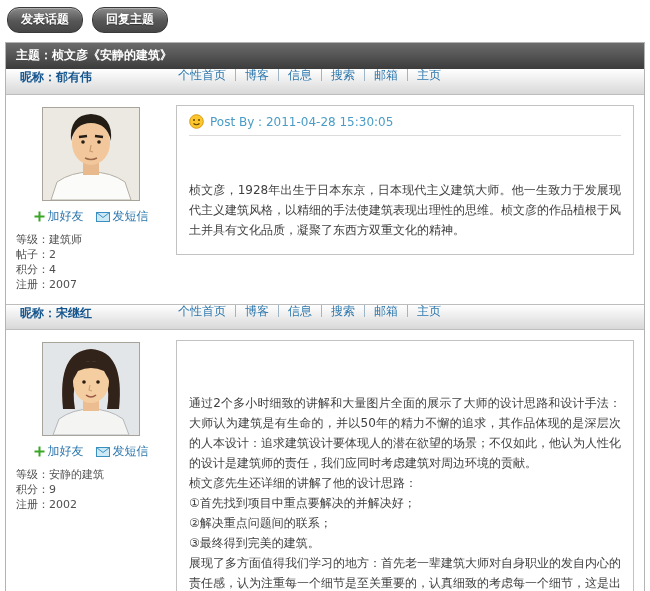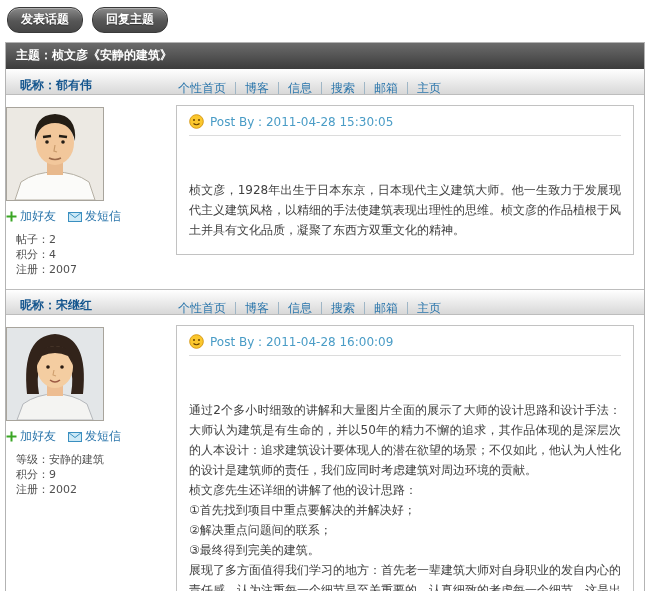--- a/index.html
+++ b/index.html
@@ -26,36 +26,36 @@
 
   
   .thread { border:1px solid #b3b3b3; background:#fff; }
   .title-bar {
     background:linear-gradient(#6b6b6b,#3c3c3c);
     color:#fff; font-weight:bold; font-size:12px;
     padding:4px 10px 5px;
   }
 
   .post-header {
-    display:flex; align-items:flex-end; height:26px;
+    display:flex; align-items:flex-start; height:26px;
     background:linear-gradient(#ffffff,#d8d8d8);
     border-bottom:1px solid #bdbdbd;
   }
   .post:not(:first-of-type) .post-header { border-top:1px solid #bdbdbd; }
   .nickname {
     width:170px; padding-left:14px;
     color:#17578f; font-weight:bold; font-size:12px;
   }
   .nav-links { display:flex; align-items:center; font-size:12px; }
   .nav-links a { color:#2d77ac; padding:0 9px; border-left:1px solid #9fb6c6; line-height:12px; }
   .nav-links a:first-child { border-left:none; padding-left:2px; }
 
   .post-body { display:flex; padding:6px 10px 12px 0; }
 
-  .user-col { width:170px; flex:0 0 170px; display:flex; flex-direction:column; align-items:flex-start; padding-top:6px; }
+  .user-col { width:170px; flex:0 0 170px; display:flex; flex-direction:column; align-items:center; padding-top:6px; }
   .avatar { width:98px; height:94px; border:1px solid #a8a49c; background:#ece9e3; overflow:hidden; }
   .avatar svg { display:block; }
   .user-actions { display:flex; gap:12px; margin-top:7px; align-items:center; }
   .user-actions a { color:#2d77ac; display:flex; align-items:center; gap:3px; font-size:12px; }
   .user-actions .icon { display:inline-flex; align-items:center; }
   .user-stats { width:100%; padding:7px 0 0 10px; font-size:11px; color:#4f4f4f; line-height:15px; }
 
   .content-col { flex:1; padding-top:4px; }
   .content-box { border:1px solid #c2c2c2; background:#fff; padding:8px 12px 14px; }
   .post-by-line {
@@ -125,20 +125,21 @@
               <span class="icon">
                 <svg width="14" height="10" viewBox="0 0 14 10">
                     <rect x="0.5" y="0.5" width="13" height="9" fill="#cde9f6" stroke="#3a8fc0"></rect>
                     <path d="M0.5 0.5 L7 5.5 L13.5 0.5" fill="none" stroke="#3a8fc0"></path>
                   </svg>
               </span>
               <span>发短信</span>
             </a>
           </div>
           <div class="user-stats">
+            <div class="stat">等级：建筑师</div>
             <div class="stat">帖子：2</div>
             <div class="stat">积分：4</div>
             <div class="stat">注册：2007</div>
           </div>
         </aside>
         <div class="content-col">
           <div class="content-box">
             <div class="post-by-line">
               <span class="smiley">
                 <svg width="15" height="15" viewBox="0 0 15 15">
@@ -205,31 +206,20 @@
             </a>
           </div>
           <div class="user-stats">
             <div class="stat">等级：安静的建筑</div>
             <div class="stat">积分：9</div>
             <div class="stat">注册：2002</div>
           </div>
         </aside>
         <div class="content-col">
           <div class="content-box">
-            <div class="post-by-line">
-              <span class="smiley">
-                <svg width="15" height="15" viewBox="0 0 15 15">
-                    <circle cx="7.5" cy="7.5" r="6.8" fill="#fbc72d" stroke="#d79a16"></circle>
-                    <circle cx="5" cy="6" r="1" fill="#6b4300"></circle>
-                    <circle cx="10" cy="6" r="1" fill="#6b4300"></circle>
-                    <path d="M4.5 9.5 Q7.5 12 10.5 9.5" fill="none" stroke="#6b4300" stroke-width="1.2"></path>
-                  </svg>
-              </span>
-              <span class="post-by">Post By : 2011-04-28  16:00:09</span>
-            </div>
             <div class="post-text">通过2个多小时细致的讲解和大量图片全面的展示了大师的设计思路和设计手法：大师认为建筑是有生命的，并以50年的精力不懈的追求，其作品体现的是深层次的人本设计：追求建筑设计要体现人的潜在欲望的场景；不仅如此，他认为人性化的设计是建筑师的责任，我们应同时考虑建筑对周边环境的贡献。
 桢文彦先生还详细的讲解了他的设计思路：
 ①首先找到项目中重点要解决的并解决好；
 ②解决重点问题间的联系；
 ③最终得到完美的建筑。
 展现了多方面值得我们学习的地方：首先老一辈建筑大师对自身职业的发自内心的责任感，认为注重每一个细节是至关重要的，认真细致的考虑每一个细节，这是出真正建筑作品的基础；其次，大师对于传承民族传统的观点不仅是外表的继承更应是内心理念和文化的传承，这也是值得我们借鉴的。</div>
           </div>
         </div>
       </div>
     </section>

